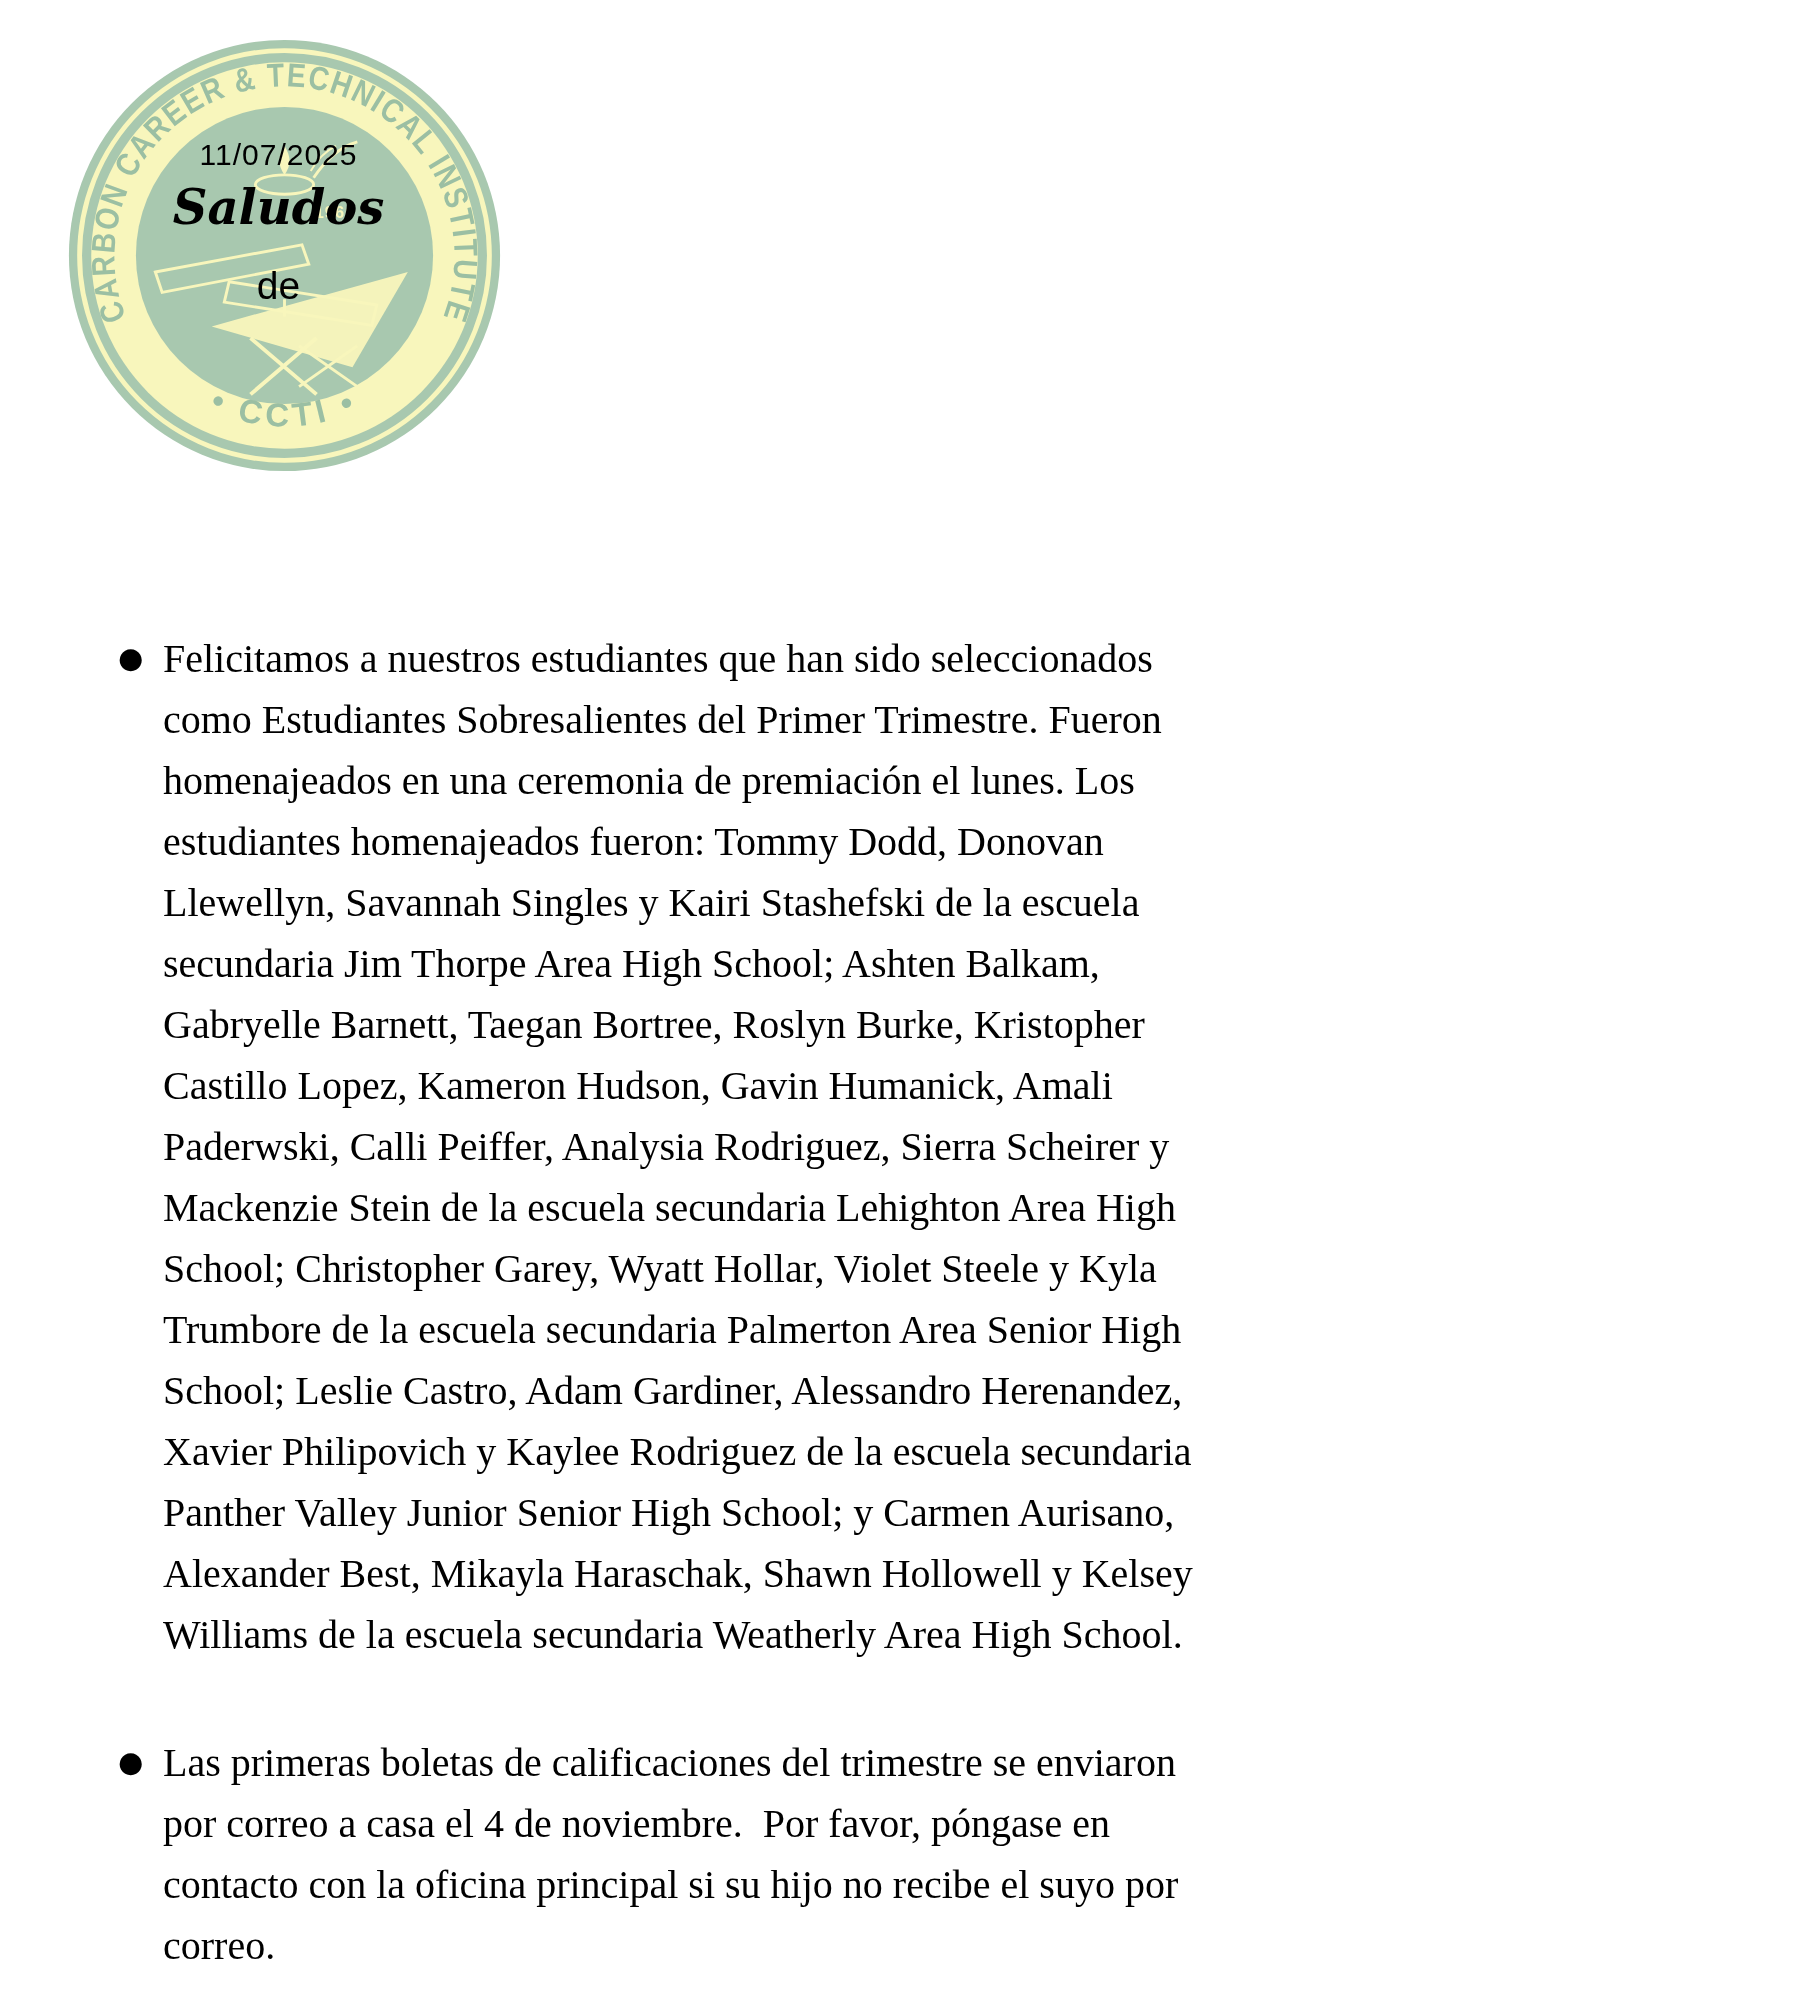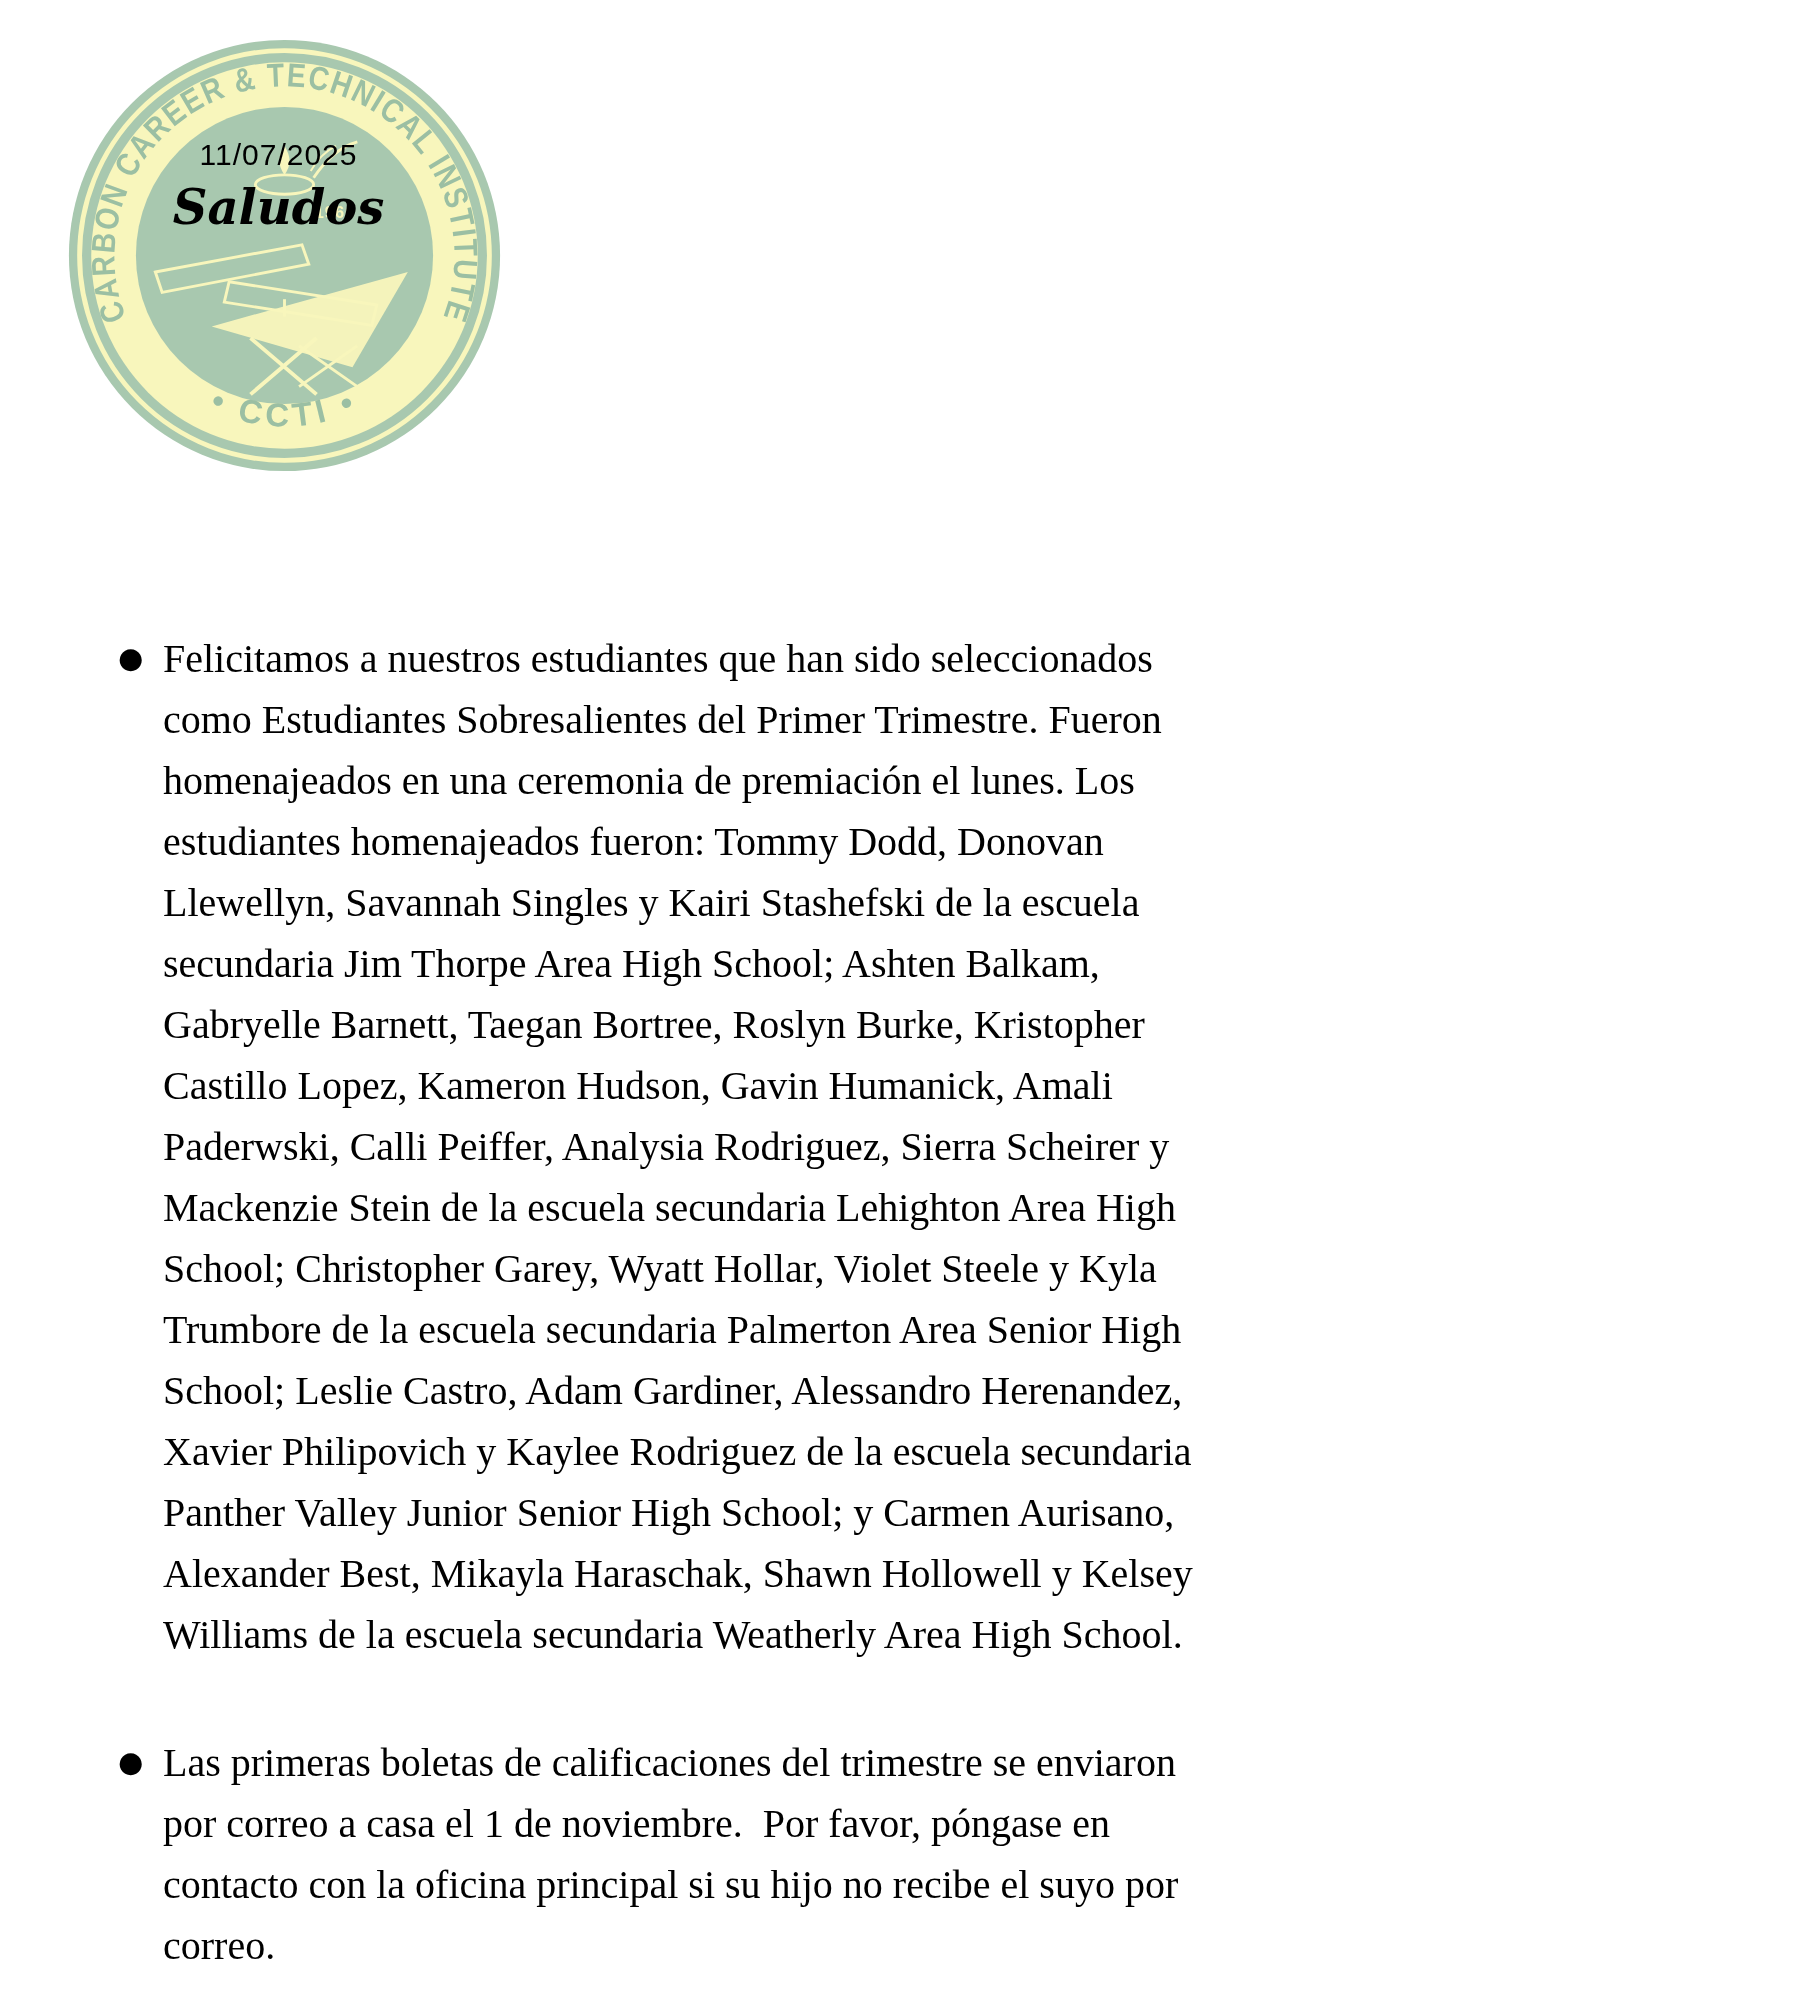--- a/index.html
+++ b/index.html
@@ -62,20 +62,21 @@
       <text font-family="Liberation Sans, sans-serif" font-weight="bold" font-size="34" letter-spacing="2" fill="#9BBFA3">
         <textPath href="#arcTop" startOffset="50%" text-anchor="middle" textLength="680" lengthAdjust="spacingAndGlyphs">CARBON CAREER &amp; TECHNICAL INSTITUTE</textPath>
       </text>
       <text font-family="Liberation Sans, sans-serif" font-weight="bold" font-size="34" letter-spacing="5" fill="#9BBFA3">
         <textPath href="#arcBottom" startOffset="50%" text-anchor="middle">• CCTI •</textPath>
       </text>
     </svg>
 
     <div class="ov ov-date">11/07/2025</div>
     <div class="ov ov-saludos">Saludos</div>
+    <div class="ov ov-de">de</div>
   </div>
 
   <div class="item b1">
     <span class="dot">●</span>
     <p class="btext">Felicitamos a nuestros estudiantes que han sido seleccionados
 como Estudiantes Sobresalientes del Primer Trimestre. Fueron
 homenajeados en una ceremonia de premiación el lunes. Los
 estudiantes homenajeados fueron: Tommy Dodd, Donovan
 Llewellyn, Savannah Singles y Kairi Stashefski de la escuela
 secundaria Jim Thorpe Area High School; Ashten Balkam,
@@ -88,19 +89,19 @@
 School; Leslie Castro, Adam Gardiner, Alessandro Herenandez,
 Xavier Philipovich y Kaylee Rodriguez de la escuela secundaria
 Panther Valley Junior Senior High School; y Carmen Aurisano,
 Alexander Best, Mikayla Haraschak, Shawn Hollowell y Kelsey
 Williams de la escuela secundaria Weatherly Area High School.</p>
   </div>
 
   <div class="item b2">
     <span class="dot">●</span>
     <p class="btext">Las primeras boletas de calificaciones del trimestre se enviaron
-por correo a casa el 1 de noviembre.  Por favor, póngase en
+por correo a casa el 4 de noviembre.  Por favor, póngase en
 contacto con la oficina principal si su hijo no recibe el suyo por
 correo.</p>
   </div>
 
 </div>
 
 
 </body></html>

